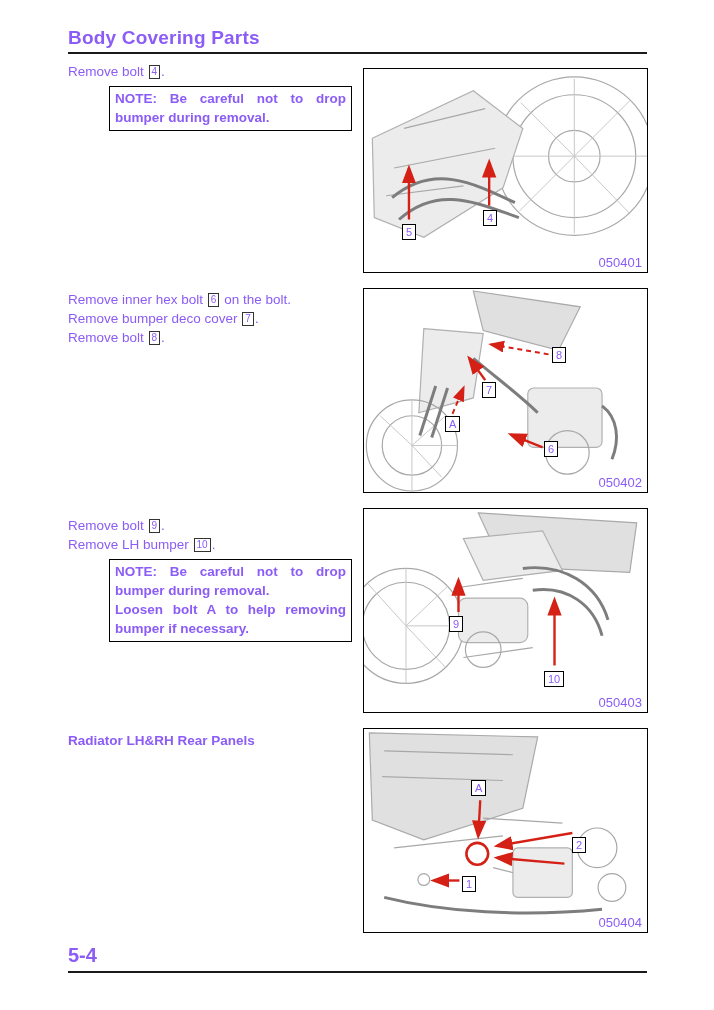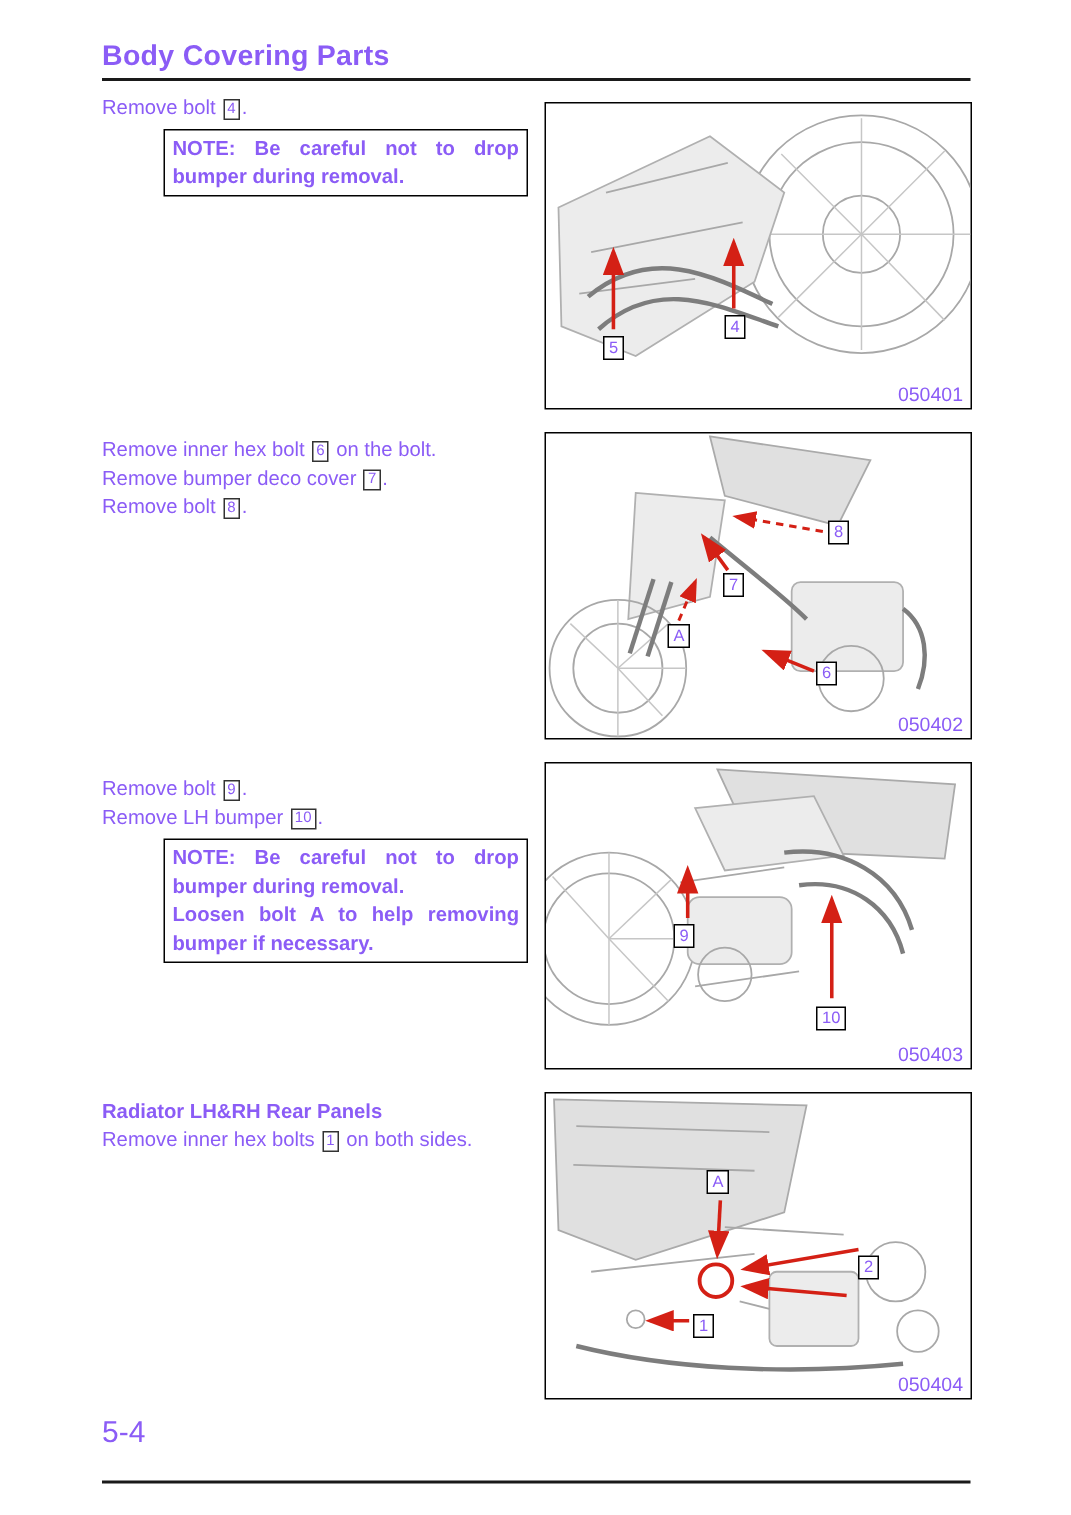--- a/index.html
+++ b/index.html
@@ -32,21 +32,21 @@
   }
   .art { position:absolute; left:0; top:0; width:100%; height:100%; }
   .callout {
     position:absolute; border:1px solid #000; background:#fff;
     font-size:11px; line-height:14px; padding:0 3px; min-width:9px;
     text-align:center; z-index:3;
   }
   .fig-num { position:absolute; right:5px; bottom:2px; font-size:13px; z-index:3; }
   .footer {
     position:absolute; left:68px; top:944px; width:579px;
-    font-size:20px; font-weight:normal; padding-bottom:20px;
+    font-size:20px; font-weight:bold; padding-bottom:4px;
     border-bottom:2px solid #1a1a1a;
   }
   
   .sketch { stroke:#a8a8a8; fill:none; stroke-width:1.2; }
   .sketch-dark { stroke:#7d7d7d; fill:none; stroke-width:3; }
   .panel { fill:#ececec; stroke:#b0b0b0; stroke-width:1.2; }
   .panel2 { fill:#e0e0e0; stroke:#aaaaaa; stroke-width:1.2; }
   .spoke { stroke:#c6c6c6; stroke-width:1; }
   .red-line { stroke:var(--accent,#d42015); stroke-width:2.4; fill:none; }
   .red-dash { stroke:var(--accent,#d42015); stroke-width:2; fill:none; stroke-dasharray:5 4; }
@@ -178,21 +178,20 @@
       <line class="red-line" x1="95" y1="104" x2="95" y2="72" marker-end="url(#m3)"></line>
       <line class="red-line" x1="192" y1="158" x2="192" y2="92" marker-end="url(#m3)"></line>
     </svg>
     <span class="callout" style="left:85px;top:107px">9</span>
     <span class="callout" style="left:180px;top:162px">10</span>
     <span class="fig-num">050403</span>
   </div>
 
   <div class="textblock" style="top:731px">
     <p class="line sec-heading">Radiator LH&amp;RH Rear Panels</p>
-    <p class="line"><span>Remove inner hex bolts </span><span class="ref">1</span><span> on both sides.</span></p>
   </div>
 
   <div class="figure" style="top:728px">
     <svg class="art" viewBox="0 0 285 205">
       <defs>
           <marker id="m4" markerWidth="9" markerHeight="8" refX="6.5" refY="3" orient="auto">
             <path class="arrowhead" d="M0,0 L8,3 L0,6 Z"></path>
           </marker>
         </defs>
       <polygon class="panel2" points="5,4 175,8 160,80 60,112 8,92"></polygon>

